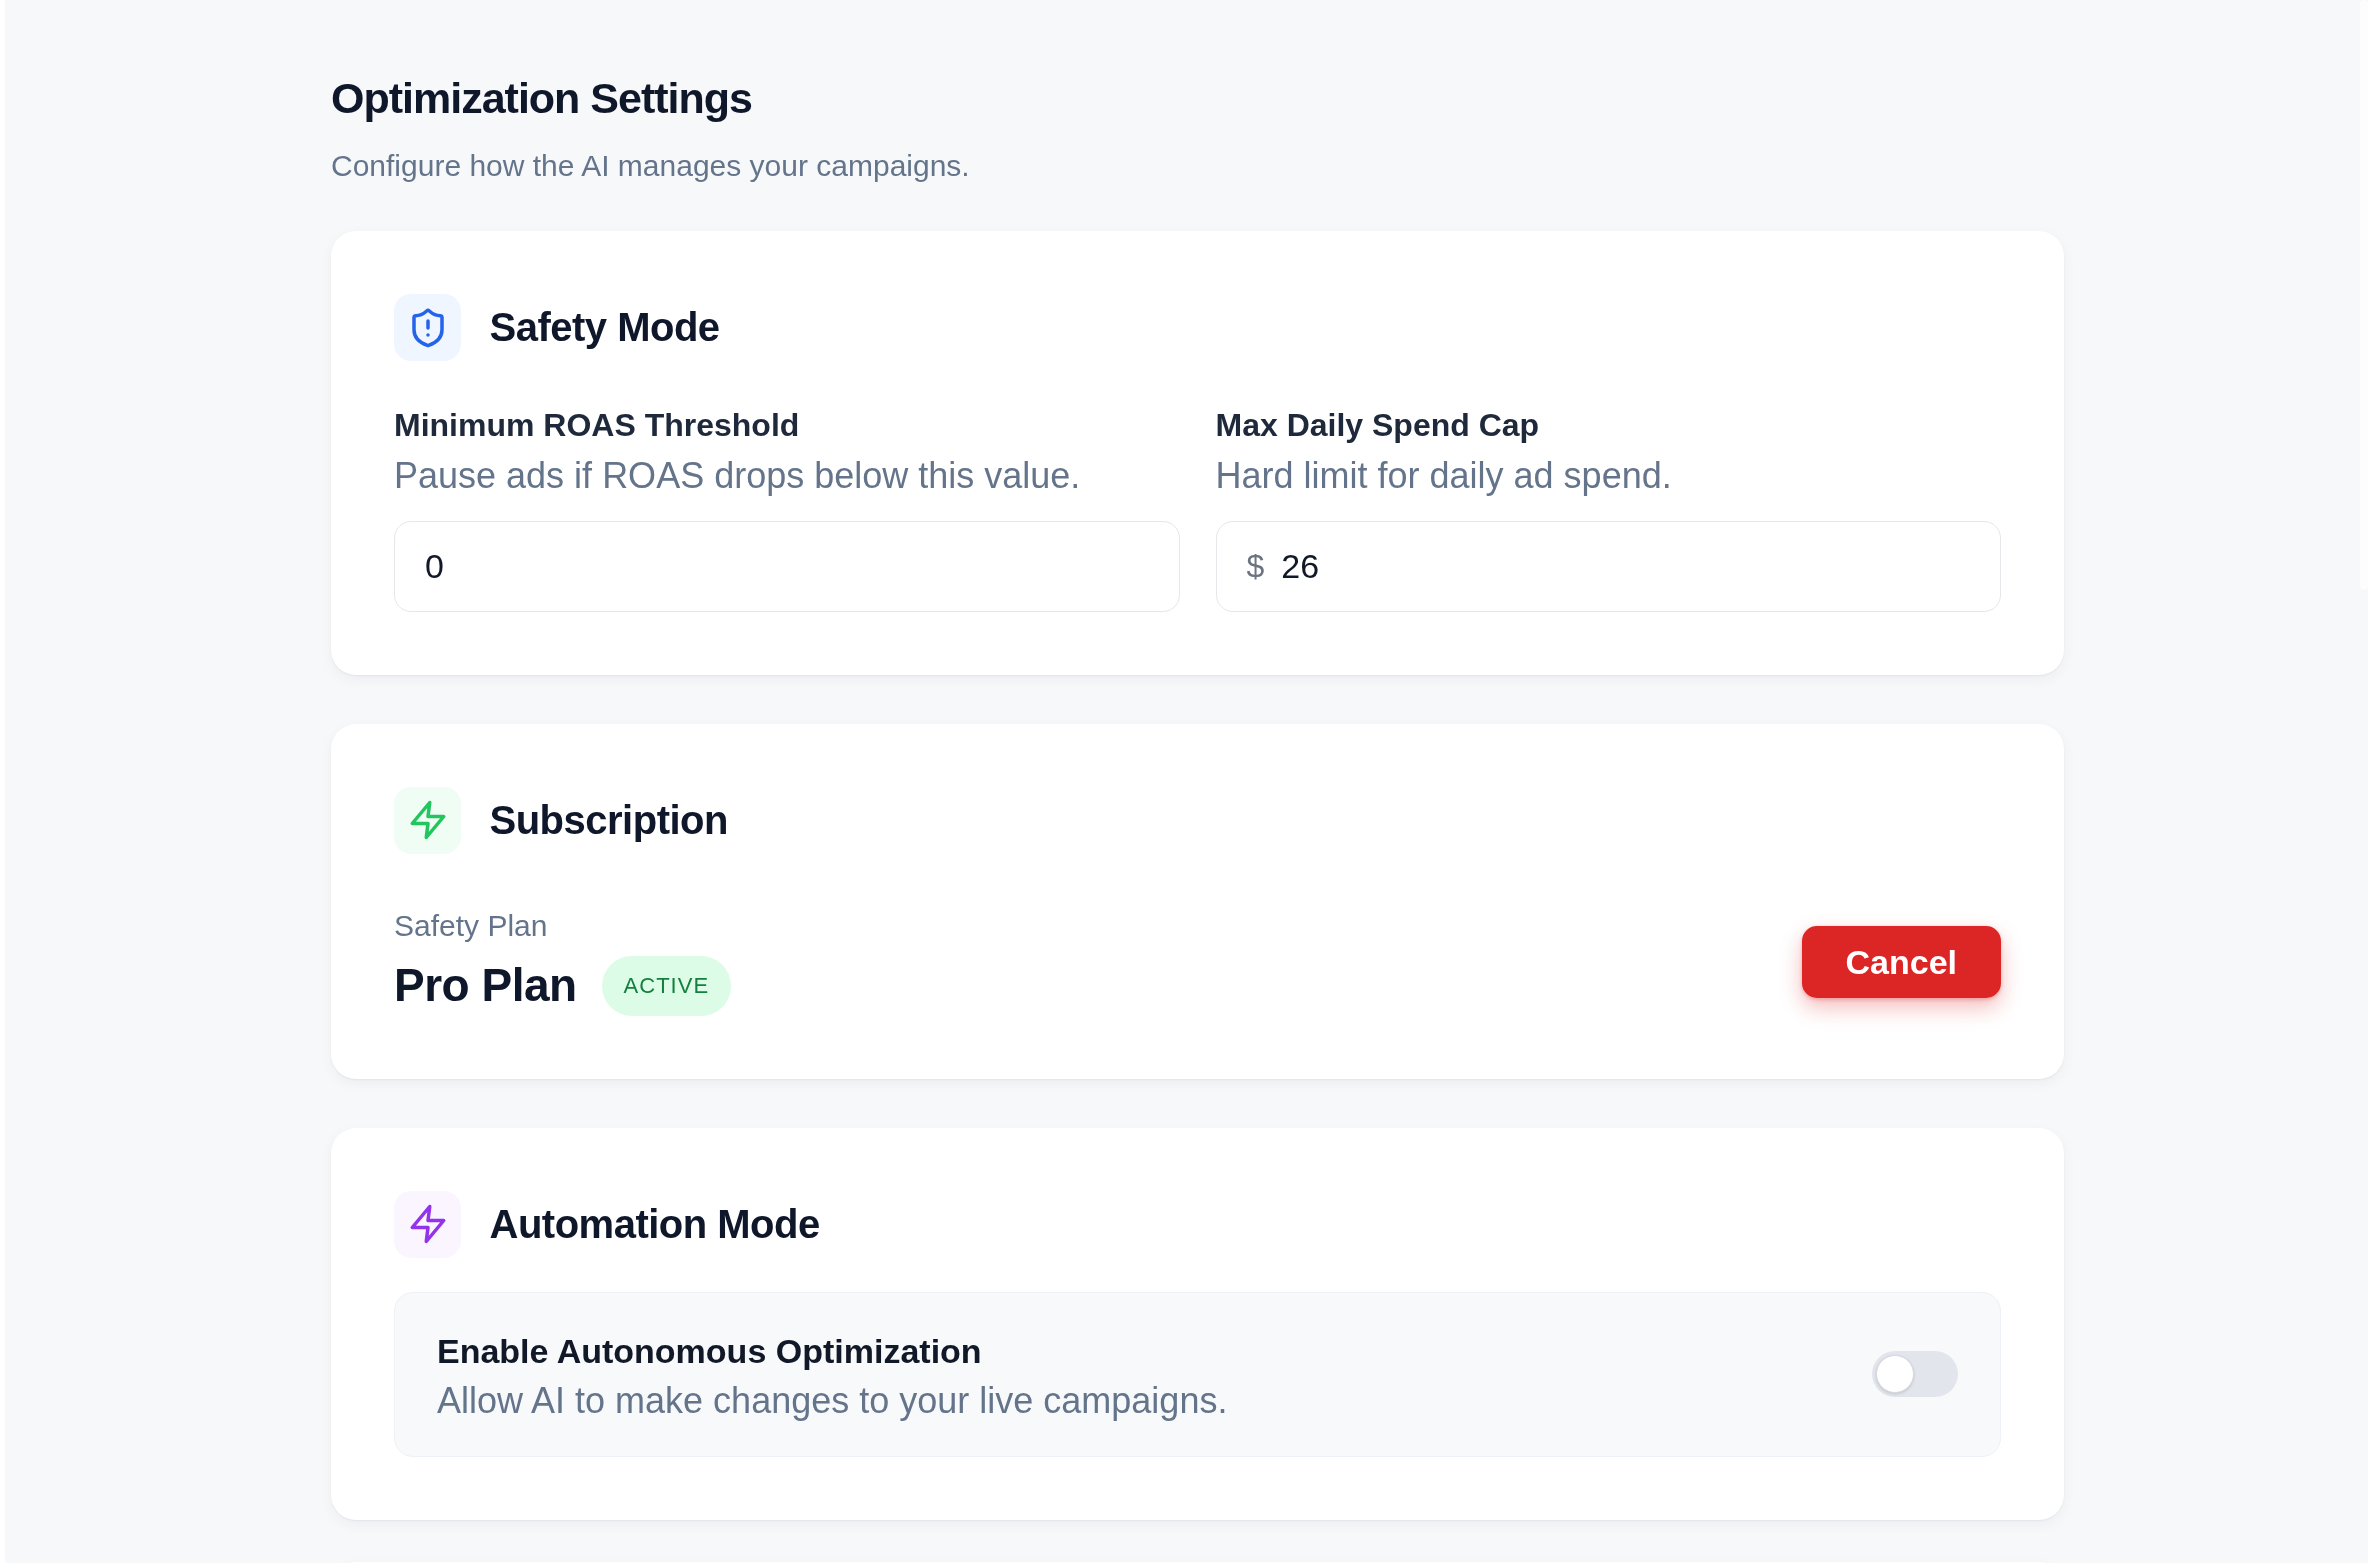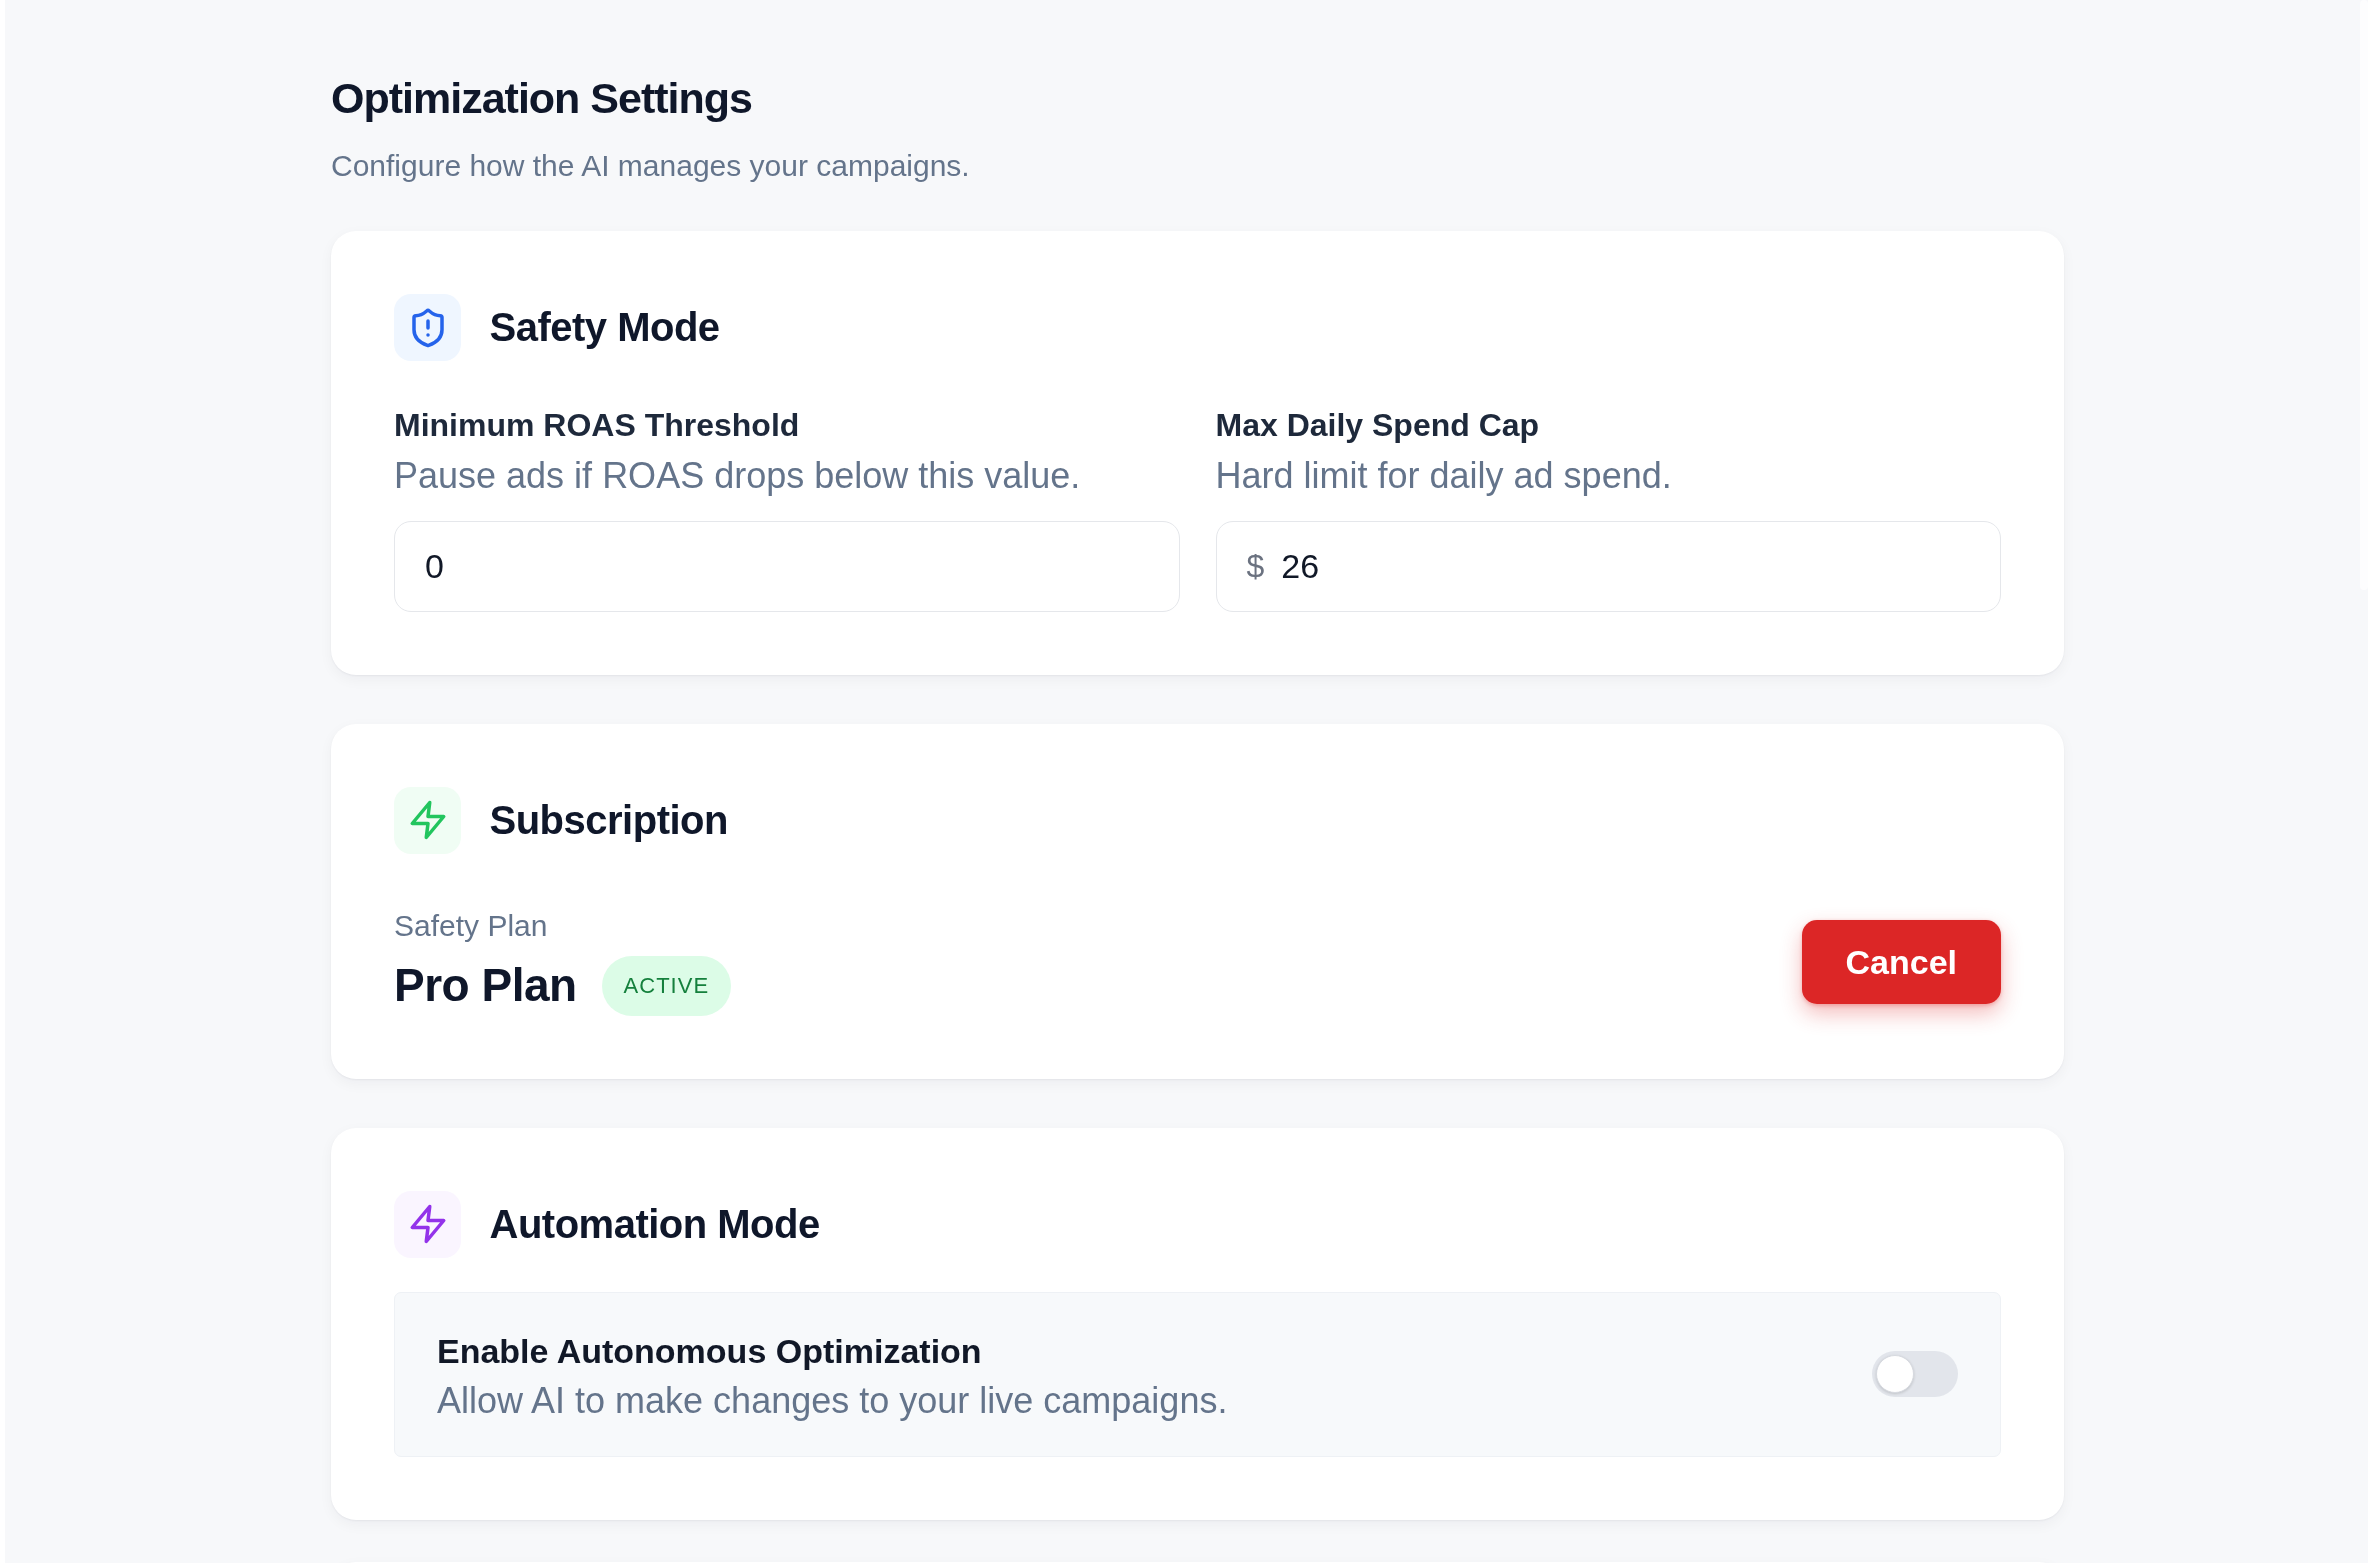--- a/index.html
+++ b/index.html
@@ -58,27 +58,27 @@
   .plan-row{display:flex; align-items:center; gap:25px; margin-top:13.3px;}
   .plan-name{font-size:46px; line-height:53px; font-weight:800; letter-spacing:-0.5px; color:var(--text-dark);}
   .status-badge{
     background:var(--badge-green-bg); color:var(--badge-green-text);
     font-size:22px; font-weight:400; letter-spacing:1px;
     padding:17px 22px; border-radius:950px;
   }
   .cancel-btn{
     border:none; cursor:pointer; background:var(--danger); color:#ffffff;
     font-family:"Liberation Sans", sans-serif; font-size:34px; font-weight:700;
-    height:84px; padding:8px 44px; border-radius:15px;
+    height:72px; padding:8px 44px; border-radius:15px;
     box-shadow:0 9.5px 21px rgba(220,38,38,.30), 0 1.9px 3.8px rgba(220,38,38,.25);
   }
 
   .toggle-panel{
     margin-top:34px; background:var(--panel-bg); border:1px solid var(--panel-border);
-    border-radius:7px; padding:38px 42px; display:flex; align-items:center; justify-content:space-between;
+    border-radius:19px; padding:38px 42px; display:flex; align-items:center; justify-content:space-between;
   }
   .toggle-title{font-size:34px; line-height:40px; font-weight:700; color:#111827;}
   .toggle-help{font-size:36px; line-height:34px; color:var(--text-gray); margin-top:13.3px;}
   .toggle{
     position:relative; width:86px; height:46px; border-radius:23px; background:var(--toggle-track);
     border:none; cursor:pointer; flex:0 0 auto;
   }
   .toggle .knob{
     position:absolute; left:3.8px; top:3.8px; width:38px; height:38px; border-radius:50%;
     background:#ffffff; border:1.9px solid #d7dae0; box-shadow:0 1px 2.9px rgba(0,0,0,.15);

